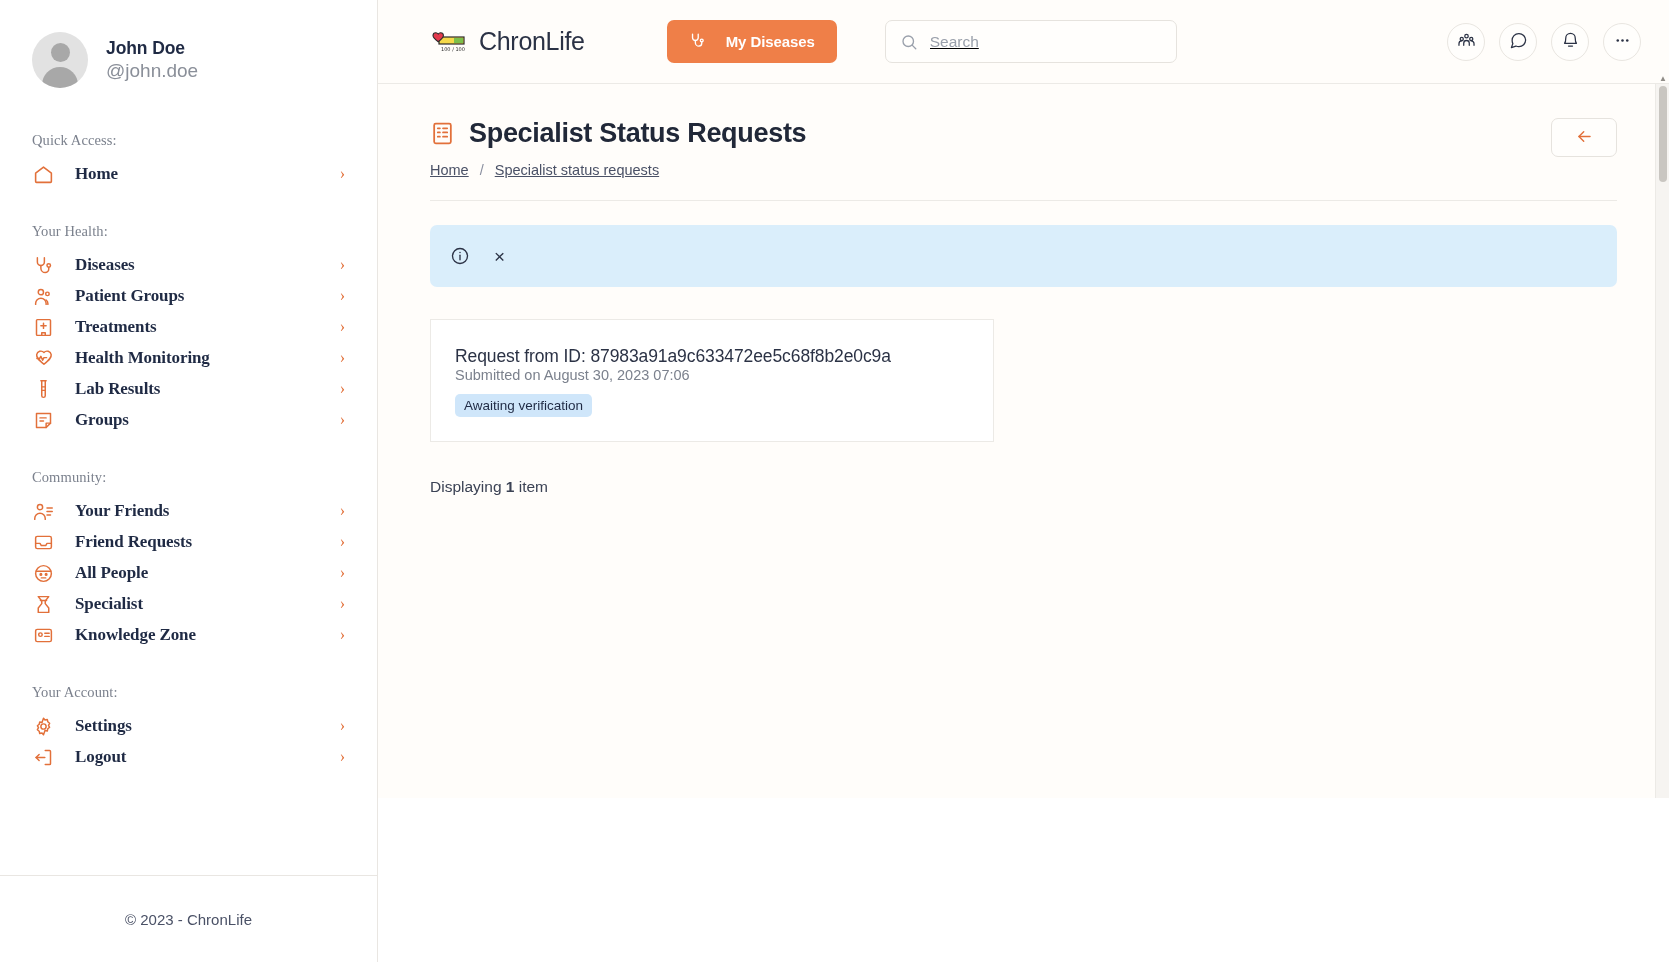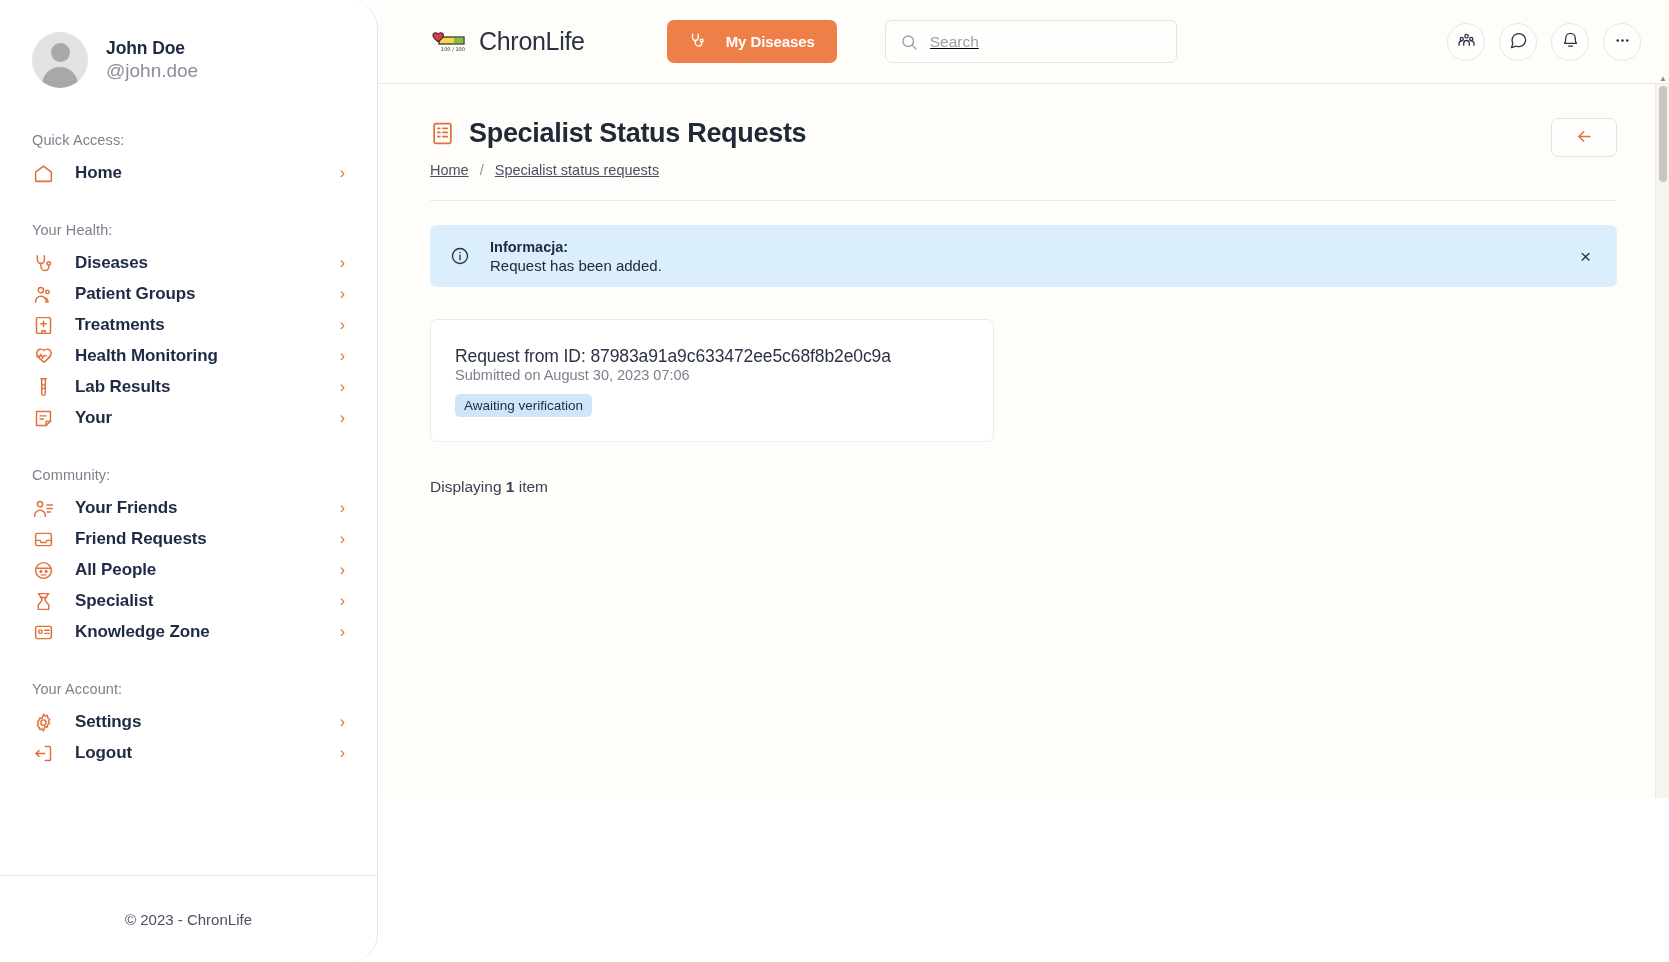--- a/index.html
+++ b/index.html
@@ -20,21 +20,20 @@
 
   
   .sidebar {
     width: 378px;
     height: 962px;
     background: #ffffff;
     border-right: 1px solid #e9e6e2;
     display: flex;
     flex-direction: column;
     flex: 0 0 378px;
-    border-radius: 28px;
   }
   .sidebar-scroll {
     flex: 1 1 auto;
     overflow: hidden;
     padding: 0 30px;
   }
 
   .profile {
     display: flex;
     align-items: center;
@@ -77,21 +76,21 @@
     font-size: 19px;
     color: #8a8f99;
   }
 
   .section-label {
     font-size: 14.5px;
     color: #7b818d;
     margin: 0 0 10px 2px;
     letter-spacing: 0.1px;
   }
-  .nav-group { margin-bottom: 34px; }
+  .nav-group { margin-bottom: 34px; font-family: Liberation Serif, serif; }
 
   .nav-item {
     display: flex;
     align-items: center;
     height: 30px;
     margin-bottom: 1px;
     cursor: pointer;
     position: relative;
   }
   .nav-icon {
@@ -306,21 +305,21 @@
     font-size: 19px; color: #2d3446; line-height: 1;
     padding: 0 4px;
     font-family: "Liberation Sans", sans-serif;
   }
 
   .card {
     margin-top: 32px;
     width: 564px;
     background: #ffffff;
     border: 1px solid #eceae6;
-    border-radius: 7px;
+    border-radius: 0;
     padding: 26px 24px 24px 24px;
   }
   .card-title {
     font-size: 17.5px;
     color: #2b3245;
     letter-spacing: -0.1px;
   }
   .card-sub {
     font-size: 14.5px;
     color: #7b818d;
@@ -464,21 +463,21 @@
         </div>
 
         <div class="nav-item">
           <span class="nav-icon">
             <svg width="21" height="21" viewBox="0 0 24 24" fill="none" stroke="currentColor" stroke-width="1.7" stroke-linecap="round" stroke-linejoin="round">
                 <path d="M4 4h16v11l-5 5H4z"></path>
                 <path d="M20 15h-5v5"></path>
                 <path d="M8 9h7M8 12.5h4"></path>
               </svg>
           </span>
-          <span class="nav-label">Your</span>
+          <span class="nav-label">Groups</span>
           <span class="nav-chevron">›</span>
         </div>
       </div>
 
       <div class="nav-group">
         <div class="section-label">Community:</div>
 
         <div class="nav-item">
           <span class="nav-icon">
             <svg width="21" height="21" viewBox="0 0 24 24" fill="none" stroke="currentColor" stroke-width="1.7" stroke-linecap="round" stroke-linejoin="round">
@@ -686,24 +685,20 @@
       <div class="divider"></div>
 
       <div class="alert">
         <span class="alert-icon">
           <svg width="20" height="20" viewBox="0 0 24 24" fill="none" stroke="currentColor" stroke-width="1.6" stroke-linecap="round" stroke-linejoin="round">
               <circle cx="12" cy="12" r="9"></circle>
               <path d="M12 11v5.5"></path>
               <circle cx="12" cy="7.8" r="0.9" fill="currentColor" stroke="none"></circle>
             </svg>
         </span>
-        <div class="alert-body">
-          <div class="alert-title">Informacja:</div>
-          <div class="alert-text">Request has been added.</div>
-        </div>
         <button class="alert-close">×</button>
       </div>
 
       <div class="card">
         <div class="card-title">Request from ID: 87983a91a9c633472ee5c68f8b2e0c9a</div>
         <div class="card-sub">Submitted on August 30, 2023 07:06</div>
         <span class="badge">Awaiting verification</span>
       </div>
 
       <div class="displaying">

